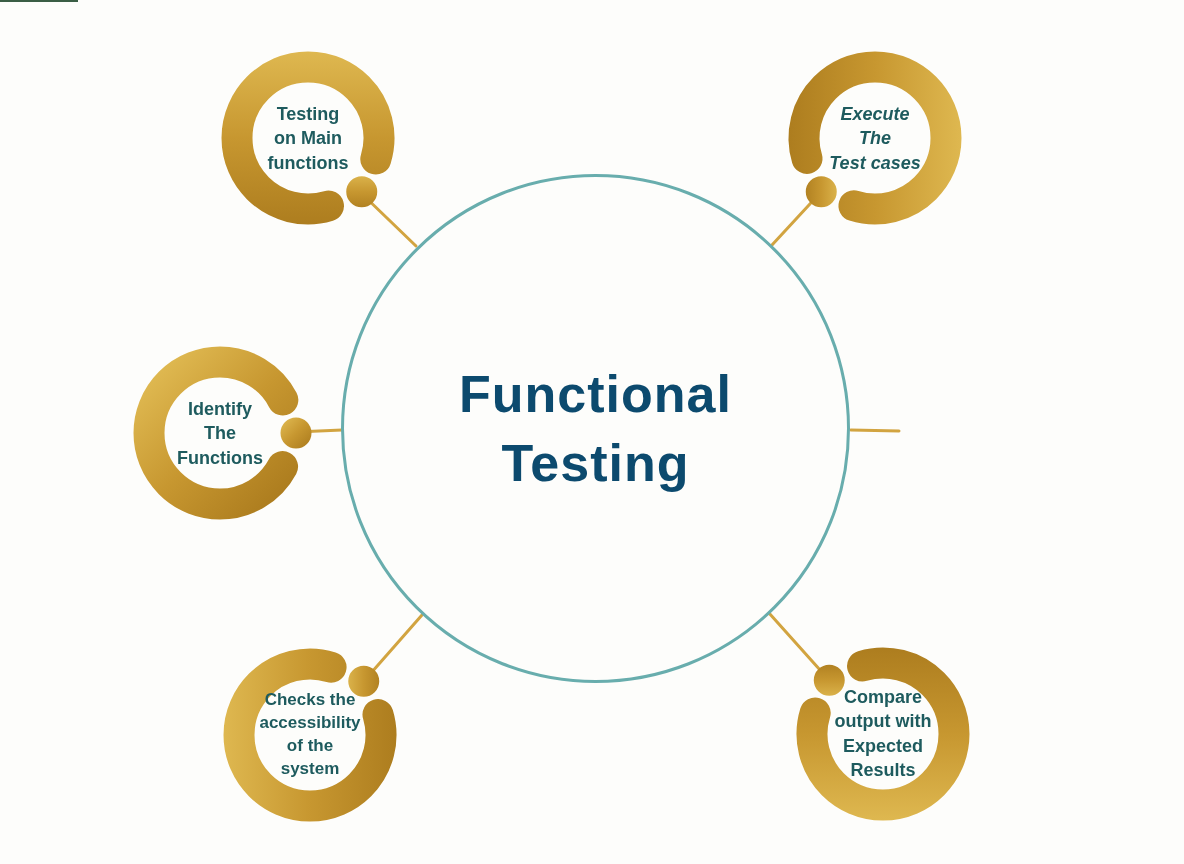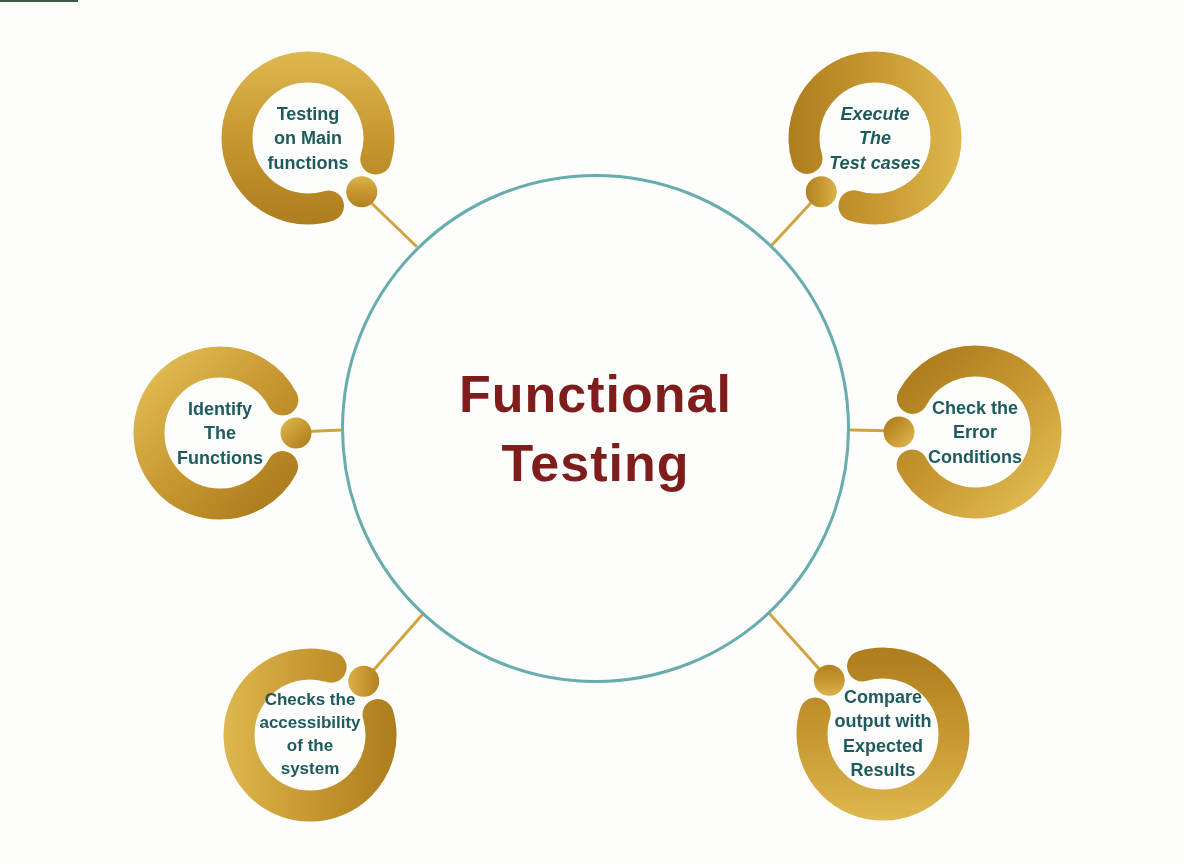--- a/index.html
+++ b/index.html
@@ -30,21 +30,21 @@
     width: 509px; height: 509px;
     border: 3px solid #68adad;
     border-radius: 50%;
     box-sizing: border-box;
     display: flex;
     align-items: center;
     justify-content: center;
     background: transparent;
   }
   .diagram-title {
-    color: #7f1d1d;
+    color: #0c4a6e;
     font-size: 52px;
     font-weight: bold;
     line-height: 1.32;
     text-align: center;
     white-space: pre-line;
     letter-spacing: 1px;
   }
   .node {
     position: absolute;
     width: 190px; height: 190px;
@@ -146,29 +146,20 @@
   <div class="node node-ml">
     <svg class="ring rot0" width="190" height="190" viewBox="0 0 190 190">
       <circle class="ring-arc" cx="95" cy="95" r="71"></circle>
       <circle class="ring-dot" cx="171" cy="95" r="15.5"></circle>
     </svg>
     <div class="node-label">Identify
 The
 Functions</div>
   </div>
 
-  <div class="node node-mr">
-    <svg class="ring rot180" width="190" height="190" viewBox="0 0 190 190">
-      <circle class="ring-arc" cx="95" cy="95" r="71"></circle>
-      <circle class="ring-dot" cx="171" cy="95" r="15.5"></circle>
-    </svg>
-    <div class="node-label">Check the
-Error
-Conditions</div>
-  </div>
 
   <div class="node node-bl">
     <svg class="ring rotm45" width="190" height="190" viewBox="0 0 190 190">
       <circle class="ring-arc" cx="95" cy="95" r="71"></circle>
       <circle class="ring-dot" cx="171" cy="95" r="15.5"></circle>
     </svg>
     <div class="node-label" style="font-size:17px">Checks the
 accessibility
 of the
 system</div>

